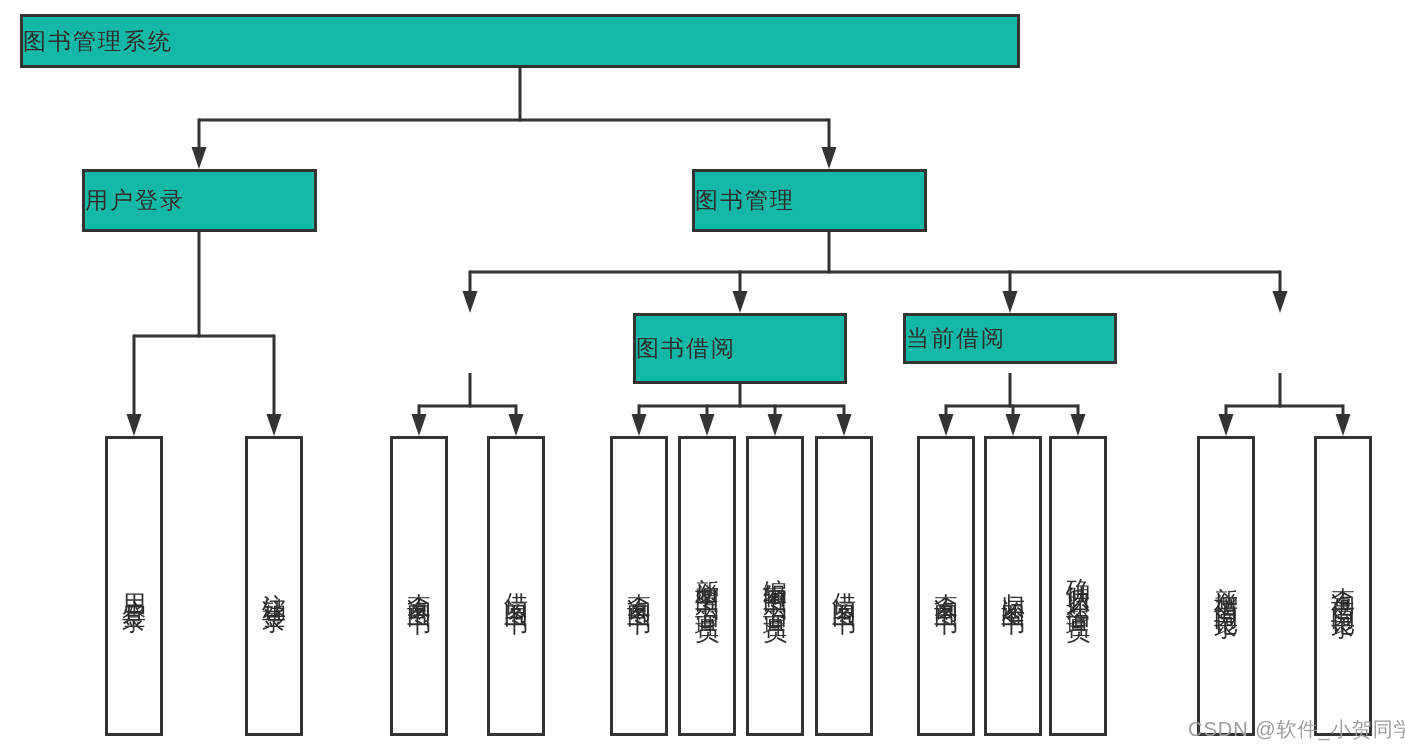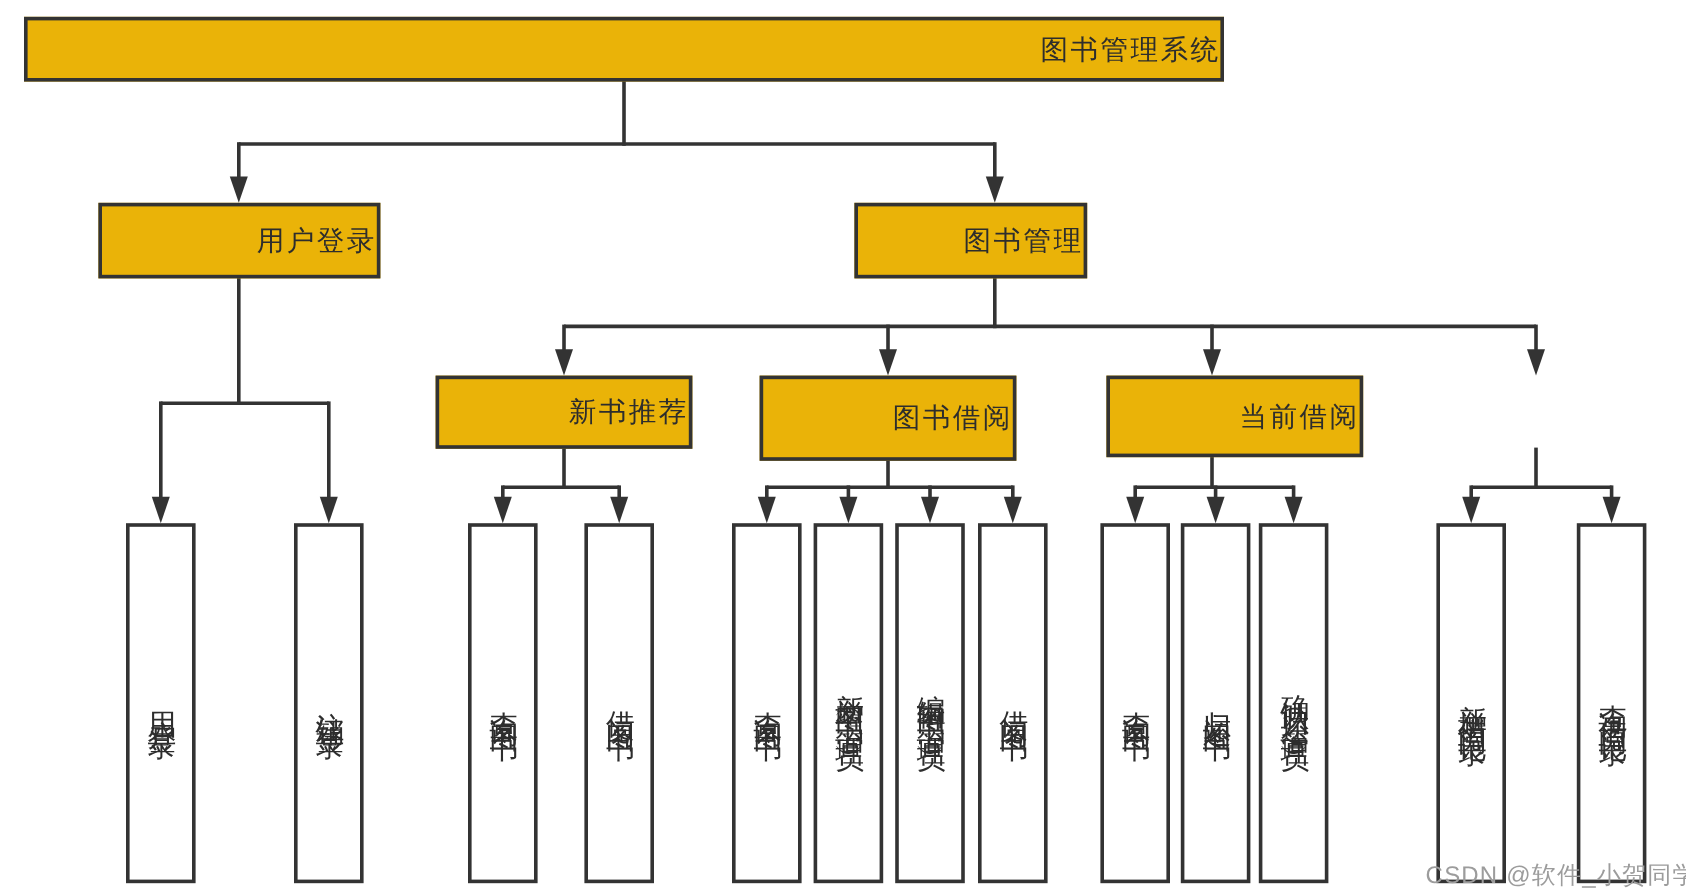--- a/index.html
+++ b/index.html
@@ -18,22 +18,22 @@
   }
   svg.connectors{
     position:absolute;left:0;top:0;width:1405px;height:747px;
   }
   svg.connectors line{stroke:var(--line);stroke-width:3;}
   svg.connectors polygon{fill:var(--line);stroke:none;}
   .hbox{
     position:absolute;
     box-sizing:border-box;
     border:3px solid var(--line);
-    background:#eab308;
-    display:flex;align-items:center;justify-content:flex-end;
+    background:#14b8a6;
+    display:flex;align-items:center;justify-content:flex-start;
     color:var(--text);
     font-size:23px;letter-spacing:2px;
     white-space:nowrap;
   }
   .vbox{
     position:absolute;
     box-sizing:border-box;
     width:58px;height:300px;top:436px;
     border:3px solid var(--line);
     background:#ffffff;
@@ -139,31 +139,28 @@
     </g>
   </svg>
 
   <div class="hbox" style="left:20px;top:14px;width:1000px;height:54px">
     <span>图书管理系统</span>
   </div>
 
   <div class="hbox" style="left:82px;top:169px;width:235px;height:63px">
     <span>用户登录</span>
   </div>
-  <div class="hbox" style="left:712px;top:169px;width:194px;height:63px">
+  <div class="hbox" style="left:692px;top:169px;width:235px;height:63px">
     <span>图书管理</span>
   </div>
 
-  <div class="hbox" style="left:363px;top:313px;width:214px;height:61px">
-    <span>新书推荐</span>
-  </div>
   <div class="hbox" style="left:633px;top:313px;width:214px;height:71px">
     <span>图书借阅</span>
   </div>
-  <div class="hbox" style="left:922px;top:313px;width:214px;height:68px">
+  <div class="hbox" style="left:903px;top:313px;width:214px;height:51px">
     <span>当前借阅</span>
   </div>
 
   <div class="vbox" style="left:105px">
     <span class="vtext">用户登录</span>
   </div>
   <div class="vbox" style="left:245px">
     <span class="vtext">注销登录</span>
   </div>
 

